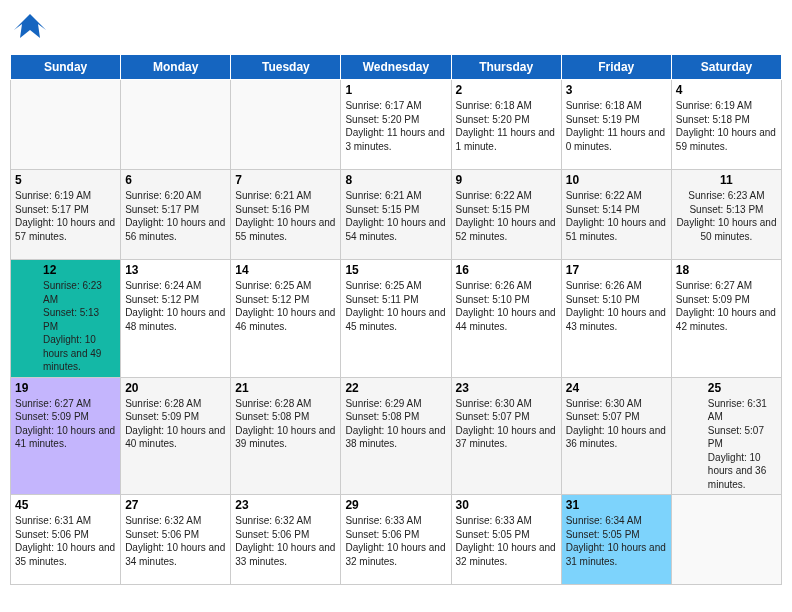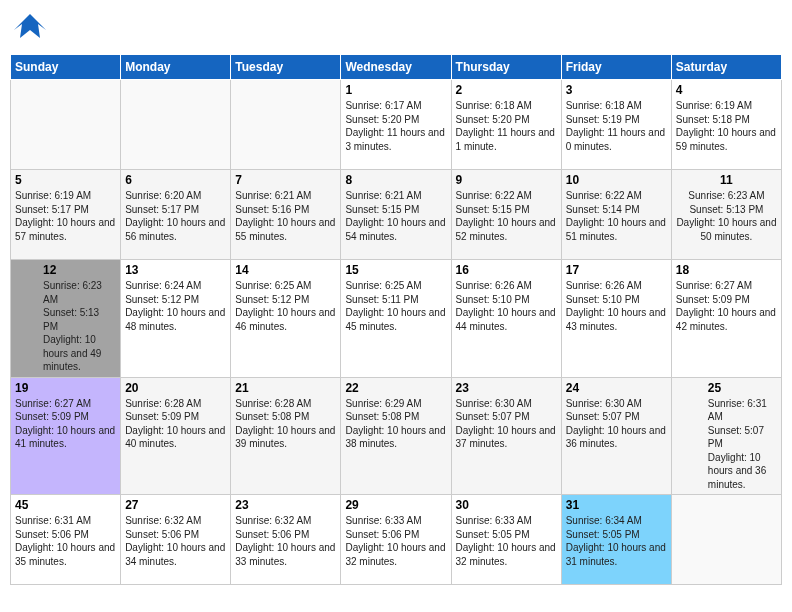--- a/index.html
+++ b/index.html
@@ -75,20 +75,21 @@
       background: #f9f9f9;
     }
     tr:nth-child(even) td {
       background: #f5f5f5;
     }
     tr:nth-child(odd) td {
       background: #fff;
     }
     .calendar thead tr th {
       background: #1565c0;
+      text-align: center;
     }
   </style>
 </head>
 <body>
 
 <div class="header">
   <div class="logo">
     <div class="logo-row">
       <div style="display:flex;flex-direction:column;line-height:1;">
         <span style="font-size:18px;font-weight:bold;color:#1a1a2e;"></span>
@@ -163,21 +164,21 @@
         <td style="background: rgb(245, 245, 245);">
           <span class="day-num">10</span>
           <div class="day-info">Sunrise: 6:22 AM<br>Sunset: 5:14 PM<br>Daylight: 10 hours and 51 minutes.</div>
         </td>
         <td style="background: rgb(245, 245, 245); text-align: center;">
           <span class="day-num">11</span>
           <div class="day-info">Sunrise: 6:23 AM<br>Sunset: 5:13 PM<br>Daylight: 10 hours and 50 minutes.</div>
         </td>
       </tr>
       <tr>
-        <td style="background: #a3a3a3; padding-left: 32px;">
+        <td style="background: #14b8a6; padding-left: 32px;">
           <span class="day-num">12</span>
           <div class="day-info">Sunrise: 6:23 AM<br>Sunset: 5:13 PM<br>Daylight: 10 hours and 49 minutes.</div>
         </td>
         <td style="background: rgb(255, 255, 255);">
           <span class="day-num">13</span>
           <div class="day-info">Sunrise: 6:24 AM<br>Sunset: 5:12 PM<br>Daylight: 10 hours and 48 minutes.</div>
         </td>
         <td style="background: rgb(255, 255, 255);">
           <span class="day-num">14</span>
           <div class="day-info">Sunrise: 6:25 AM<br>Sunset: 5:12 PM<br>Daylight: 10 hours and 46 minutes.</div>

